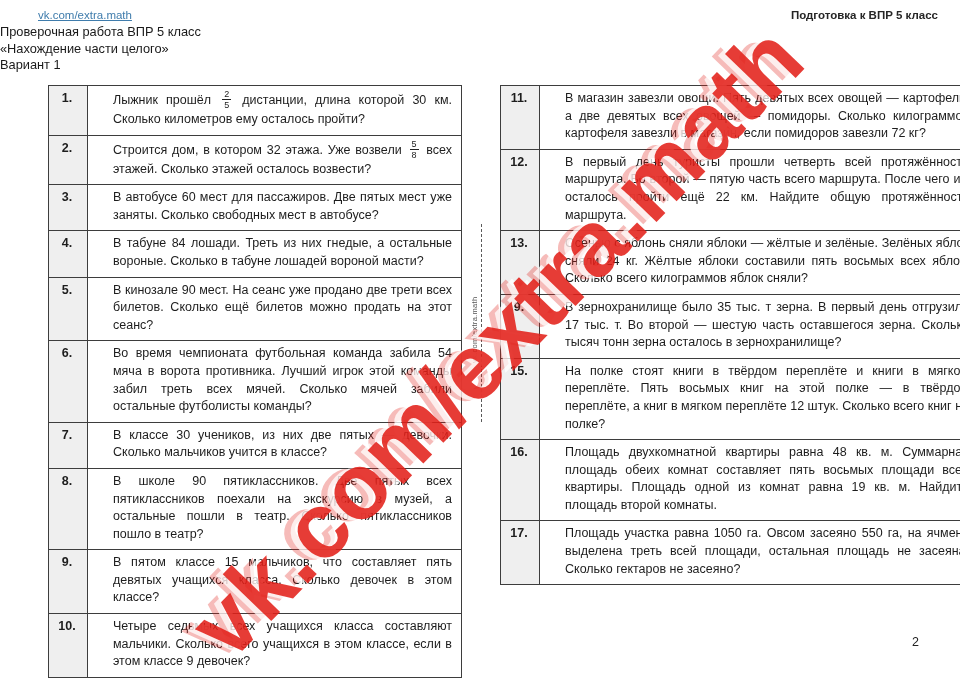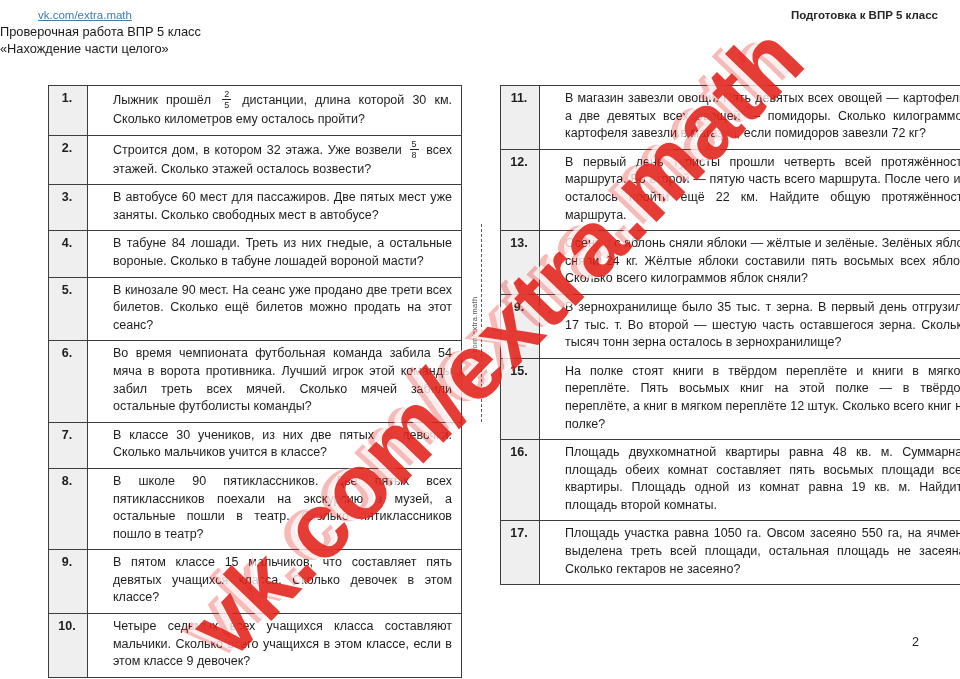--- a/index.html
+++ b/index.html
@@ -75,20 +75,21 @@
 <body>
 
 <div class="page">
 
   <a class="header-link">vk.com/extra.math</a>
   <div class="header-right">Подготовка к ВПР 5 класс</div>
 
   <div class="titles">
     <div>Проверочная работа ВПР 5 класс</div>
     <div>«Нахождение части целого»</div>
+    <div>Вариант 1</div>
   </div>
 
   <div class="col col-left">
     <table class="problems">
       <tbody id="tbody-left">
           <tr>
             <td class="cell-num">1.</td>
             <td class="cell-text">Лыжник прошёл <span class="frac"><span class="fn">2</span><span class="fd">5</span></span> дистанции, длина которой 30 км. Сколько километров ему осталось пройти?</td>
           </tr>
           <tr>

